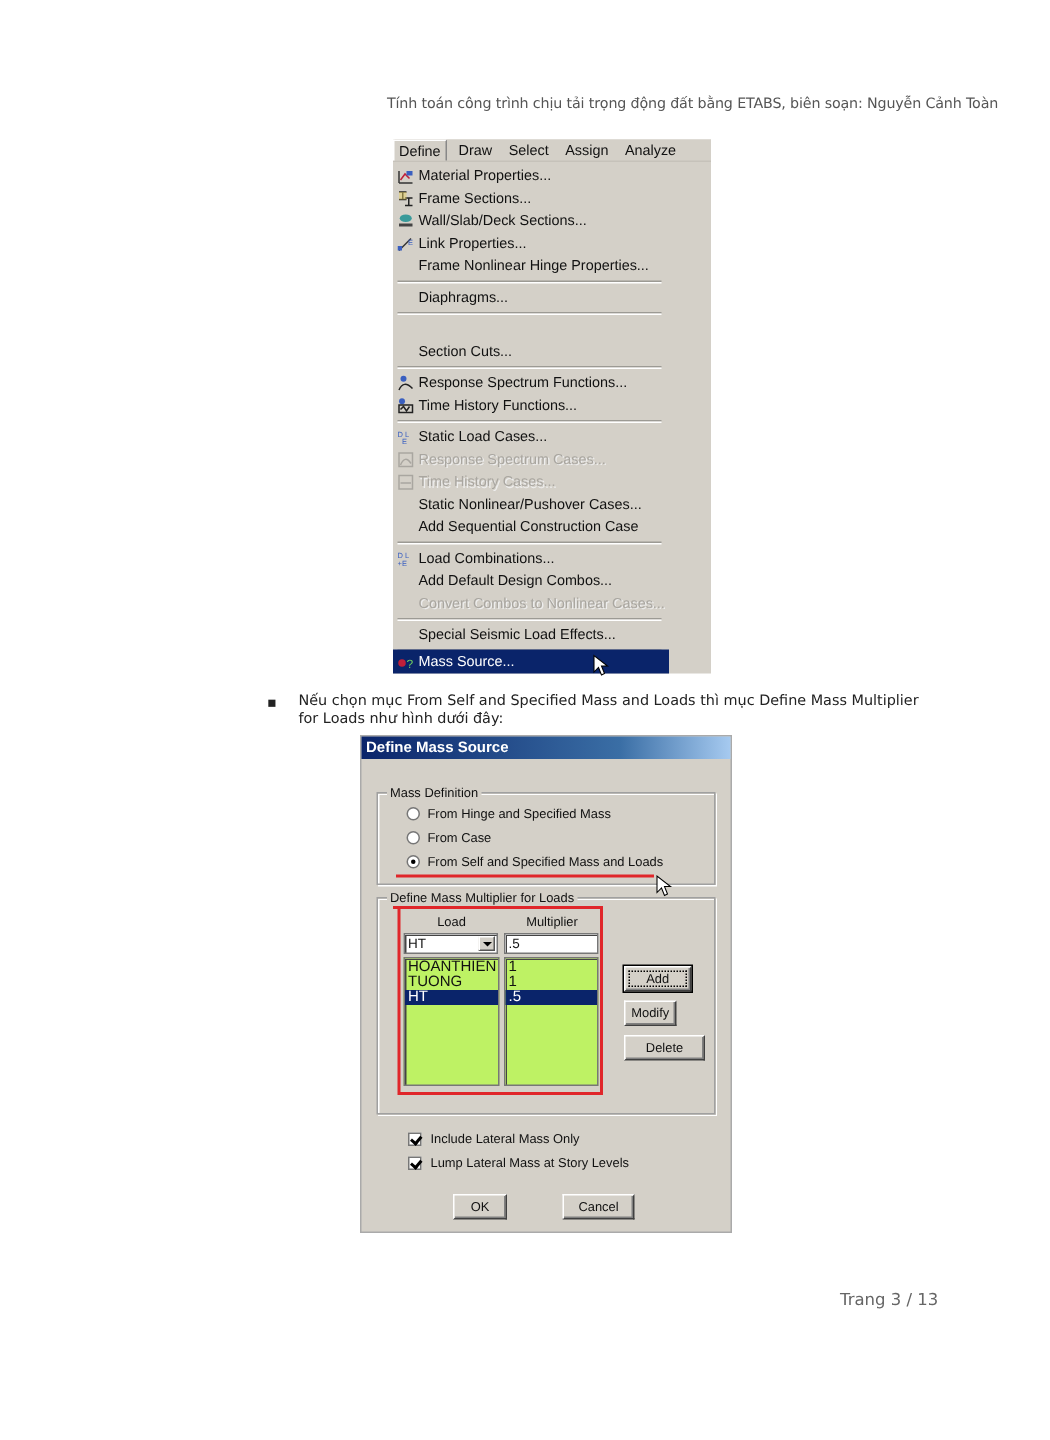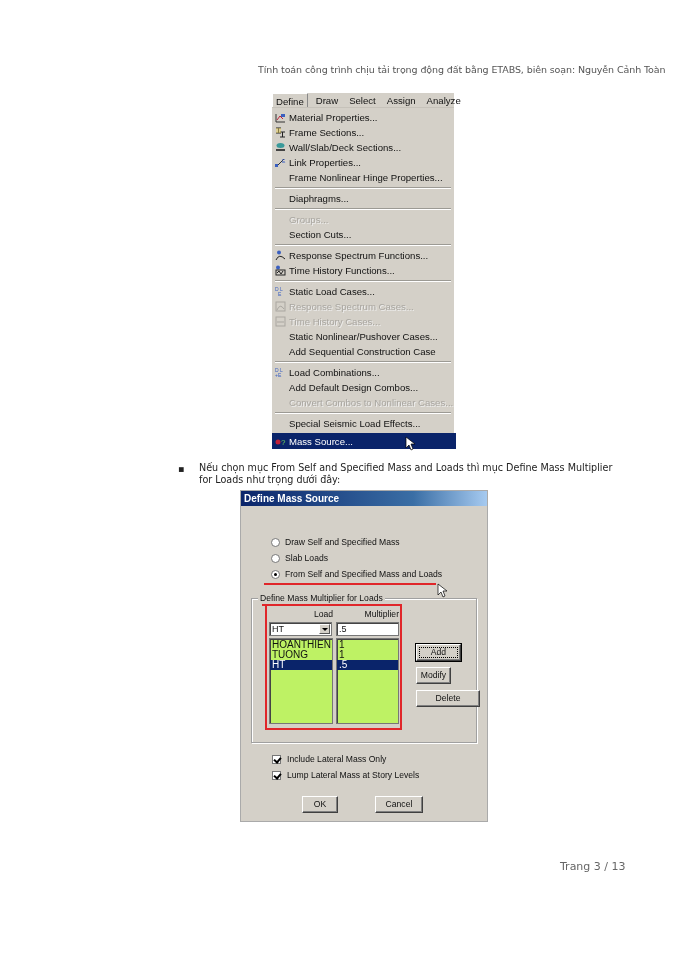--- a/index.html
+++ b/index.html
@@ -1,22 +1,22 @@
 <!DOCTYPE html>
 <html><head>
 <meta charset="utf-8">
 <style>
   * { box-sizing: border-box; margin: 0; padding: 0; }
   body { width: 700px; height: 960px; background: #ffffff; position: relative; overflow: hidden;
          font-family: "DejaVu Sans", sans-serif; color: #222; }
   .header-text { position: absolute; left: 258px; top: 64px; font-size: 9.5px; color: #555; white-space: nowrap; letter-spacing: -0.1px; }
 
   
-  .menu { position: absolute; left: 272px; top: 93px; width: 182px; height: 356px; background: #d4d0c8;
-          font-family: "Liberation Sans", sans-serif; font-size: 9.6px; color: #111; border-radius: 16px; }
+  .menu { position: absolute; left: 262px; top: 93px; width: 212px; height: 356px; background: #d4d0c8;
+          font-family: "Liberation Sans", sans-serif; font-size: 9.6px; color: #111; }
   .menubar { height: 15px; display: flex; background: #d4d0c8; border-bottom: 1px solid #c6c2ba; }
   .menubar .mb { padding: 1px 3px 0 3px; margin-right: 5px; line-height: 13px; }
   .menubar .mb.active { border: 1px solid #fff; border-bottom: none; border-right-color: #888; background: #d4d0c8; }
   .mi { position: absolute; left: 0; width: 184px; height: 15px; display: flex; align-items: center; white-space: nowrap; }
   .mi .ico { width: 11px; height: 11px; margin-left: 3px; margin-right: 3px; display: inline-block; position: relative; }
   .mi .lbl { margin-left: 17px; }
   .mi .ico + .lbl { margin-left: 0; }
   .mi.disabled .lbl { color: #a9a6a0; text-shadow: 1px 1px 0 #eee; }
   .mi.selected { background: #0a246a; color: #fff; }
   .sep { position: absolute; left: 3px; width: 176px; height: 2px; border-top: 1px solid #9c9a94; border-bottom: 1px solid #fff; }
@@ -30,21 +30,21 @@
             border: 1px solid #aaa; font-family: "Liberation Sans", sans-serif; font-size: 8.6px; color: #111; }
   .titlebar { height: 15px; background: linear-gradient(to right, #0a246a, #3a6ea5 70%, #a6caf0); color: #fff;
               font-weight: bold; font-size: 10px; padding-left: 3px; line-height: 15px; }
   .group { position: absolute; border: 1px solid #a0a0a0; box-shadow: 1px 1px 0 #fff inset, 1px 1px 0 #fff; }
   .group-title { position: absolute; top: -6px; left: 6px; background: #d4d0c8; padding: 0 2px; font-size: 8.6px; }
   .radio-row { position: absolute; display: flex; align-items: center; white-space: nowrap; }
   .radio { width: 9px; height: 9px; border-radius: 50%; background: #fff; border: 1px solid #777; margin-right: 5px; position: relative; }
   .radio.checked::after { content: ""; position: absolute; left: 2px; top: 2px; width: 3px; height: 3px; border-radius: 50%; background: #000; }
   .red-underline { position: absolute; left: 264px; top: 583px; width: 172px; height: 2px; background: #e0262a; }
 
-  .col-head { position: absolute; font-size: 8.6px; text-align: right; }
+  .col-head { position: absolute; font-size: 8.6px; text-align: center; }
   .combo { position: absolute; background: #fff; border: 1px solid #777; box-shadow: inset 1px 1px 0 #444; height: 14px;
            font-size: 9px; padding-left: 2px; line-height: 12px; }
   .combo .arrow { position: absolute; right: 1px; top: 1px; width: 11px; height: 10px; background: #d4d0c8;
                   border: 1px solid #fff; border-right-color: #555; border-bottom-color: #555; }
   .combo .arrow::after { content: ""; position: absolute; left: 2px; top: 3px; border-left: 3px solid transparent; border-right: 3px solid transparent; border-top: 3px solid #000; }
   .textbox { position: absolute; background: #fff; border: 1px solid #777; box-shadow: inset 1px 1px 0 #444; height: 14px; font-size: 9px; padding-left: 2px; line-height: 12px; }
   .listbox { position: absolute; background: #bef264; border: 1px solid #777; box-shadow: inset 1px 1px 0 #444; font-size: 10px; line-height: 9.5px; padding-top: 1px; }
   .listbox .row { padding-left: 2px; height: 10px; white-space: nowrap; }
   .listbox .row.sel { background: #0a246a; color: #fff; }
   .red-box { position: absolute; left: 265px; top: 604px; width: 137px; height: 126px; border: 2px solid #e0262a; }
@@ -109,23 +109,20 @@
     <span class="lbl">Link Properties...</span>
   </div>
   <div class="mi" style="top:77px">
     <span class="lbl">Frame Nonlinear Hinge Properties...</span>
   </div>
   <div class="sep" style="top:94px"></div>
   <div class="mi" style="top:98px">
     <span class="lbl">Diaphragms...</span>
   </div>
   <div class="sep" style="top:115px"></div>
-  <div class="mi disabled" style="top:119px">
-    <span class="lbl">Groups...</span>
-  </div>
   <div class="mi" style="top:134px">
     <span class="lbl">Section Cuts...</span>
   </div>
   <div class="sep" style="top:151px"></div>
   <div class="mi" style="top:155px">
     <span class="ico"><svg width="11" height="11">
           <circle cx="4" cy="2.5" r="2" fill="#3a5fc0"></circle>
           <path d="M1 10 Q4 3 10 9" stroke="#222" fill="none"></path>
         </svg></span>
     <span class="lbl">Response Spectrum Functions...</span>
@@ -193,32 +190,35 @@
           <text x="6" y="9" font-size="8" fill="#6fd060">?</text>
         </svg></span>
     <span class="lbl">Mass  Source...</span>
   </div>
   <svg class="cursor" style="position:absolute; left:134px; top:344px; width:10px; height:14px; overflow:visible">
       <path d="M0 0 L0 11 L3 8 L5 13 L7 12 L5 7 L9 7 Z" fill="#fff" stroke="#000" stroke-width="0.7"></path>
     </svg>
 </div>
 
 <div class="bullet">▪</div>
-<div class="para">Nếu chọn mục From Self and Specified Mass and Loads thì mục Define Mass Multiplier for Loads như trọng dưới đây:</div>
+<div class="para">Nếu chọn mục From Self and Specified Mass and Loads thì mục Define Mass Multiplier for Loads như hình dưới đây:</div>
 
 <div class="dialog">
   <div class="titlebar">Define Mass Source</div>
 
+  <div class="group" style="left:10px; top:37px; width:226px; height:62px">
+    <div class="group-title">Mass Definition</div>
+  </div>
   <div class="radio-row" style="left:30px; top:46px">
     <span class="radio"></span>
-    <span>Draw Self and Specified Mass</span>
+    <span>From Hinge and Specified Mass</span>
   </div>
   <div class="radio-row" style="left:30px; top:62px">
     <span class="radio"></span>
-    <span>Slab Loads</span>
+    <span>From Case</span>
   </div>
   <div class="radio-row" style="left:30px; top:78px">
     <span class="radio checked"></span>
     <span>From Self and Specified Mass and Loads</span>
   </div>
 
   <div class="group" style="left:10px; top:107px; width:226px; height:145px">
     <div class="group-title">Define Mass Multiplier for Loads</div>
   </div>
 
@@ -241,21 +241,21 @@
     <div class="row">1</div>
     <div class="row sel">.5</div>
   </div>
 
   <div class="btn default" style="left:175px; top:153px; width:45px">
     <div class="focus"></div><span>Add</span>
   </div>
   <div class="btn" style="left:175px; top:176px; width:35px">
     <span>Modify</span>
   </div>
-  <div class="btn" style="left:175px; top:199px; width:64px">
+  <div class="btn" style="left:175px; top:199px; width:54px">
     <span>Delete</span>
   </div>
 
   <div class="check-row" style="left:31px; top:263px">
     <span class="checkbox checked"></span>
     <span>Include Lateral Mass Only</span>
   </div>
   <div class="check-row" style="left:31px; top:279px">
     <span class="checkbox checked"></span>
     <span>Lump Lateral Mass at Story Levels</span>

